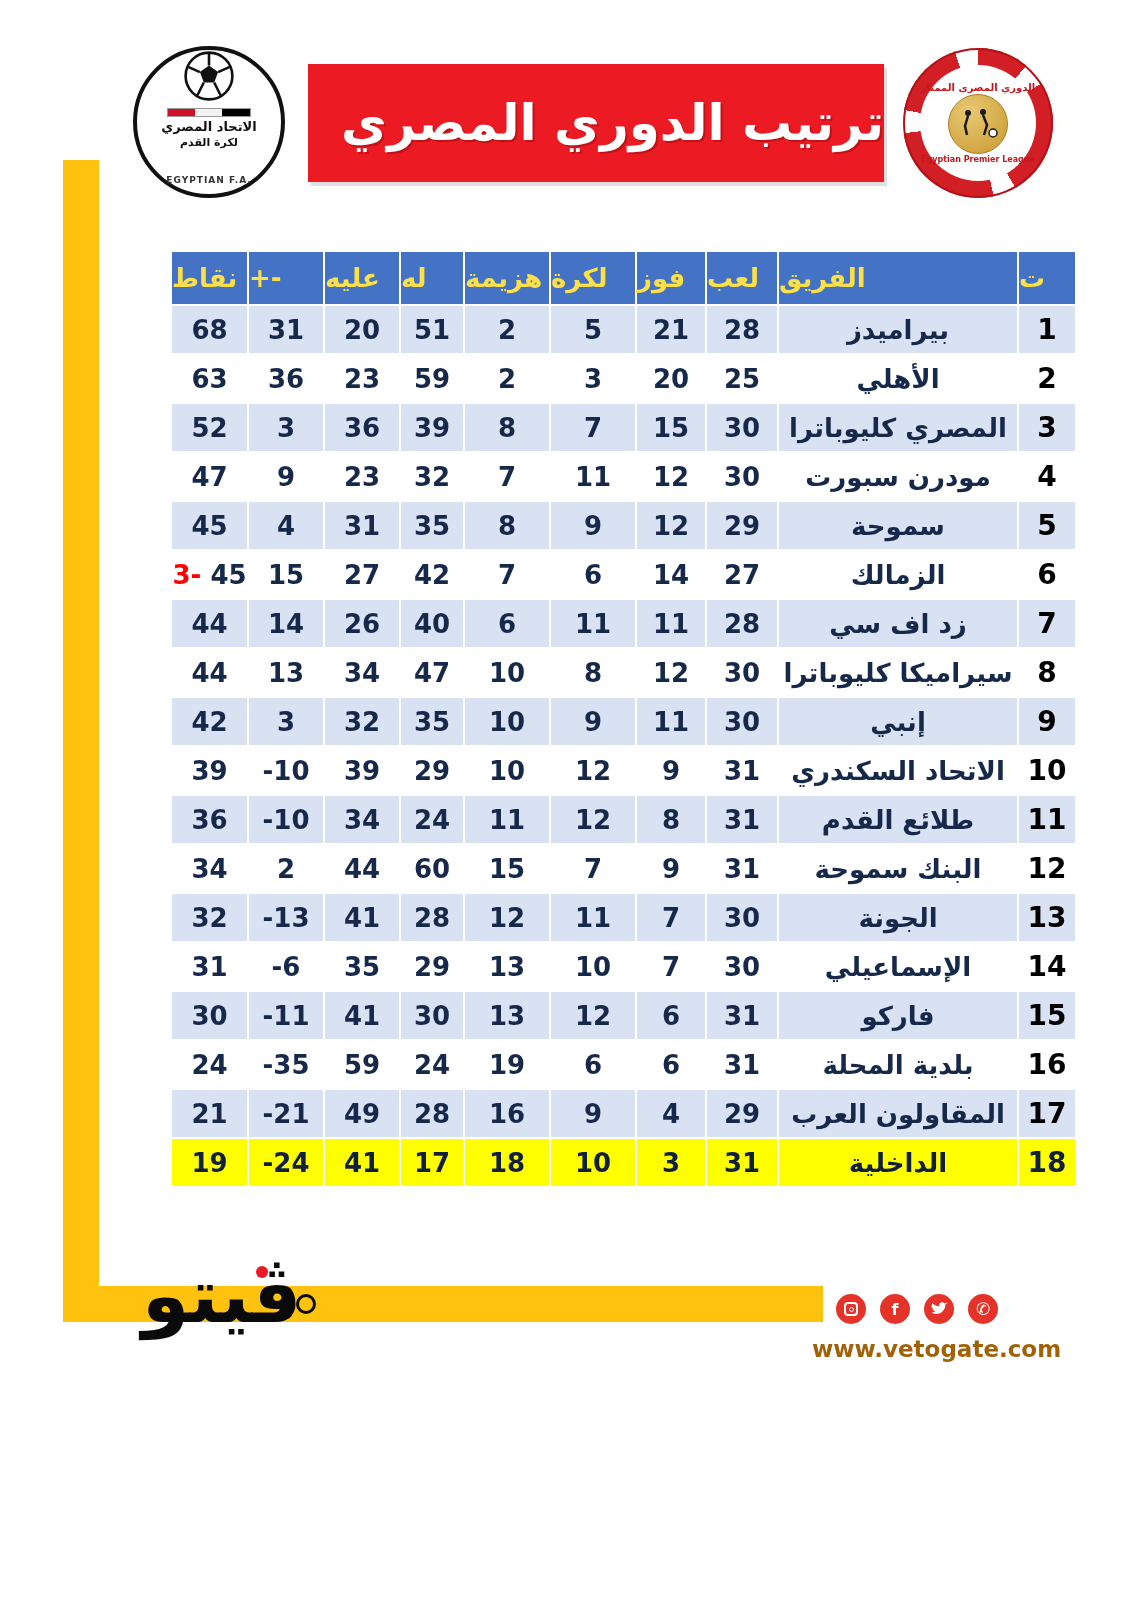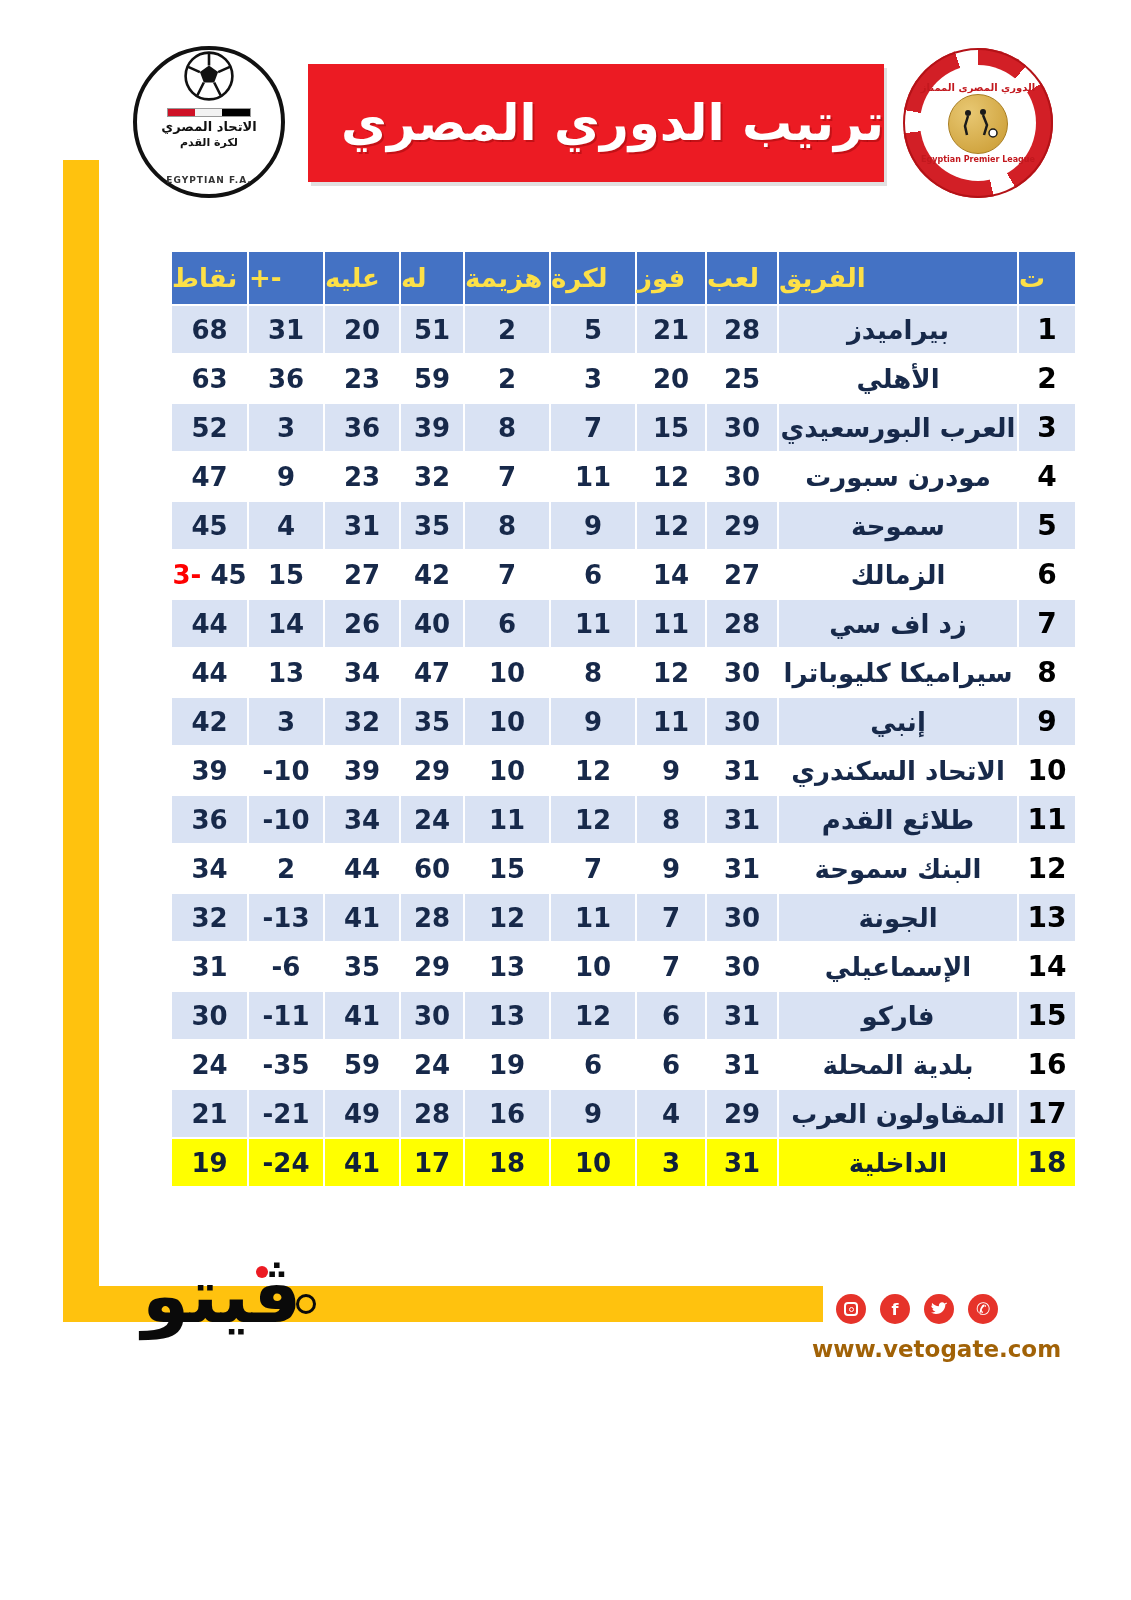--- a/index.html
+++ b/index.html
@@ -161,21 +161,21 @@
       <td class="num">20</td>
       <td class="num">3</td>
       <td class="num">2</td>
       <td class="num">59</td>
       <td class="num">23</td>
       <td class="num">36</td>
       <td class="points">63</td>
     </tr>
         <tr class="even">
       <td class="rank">3</td>
-      <td class="team">العرب البورسعيدي</td>
+      <td class="team">المصري كليوباترا</td>
       <td class="num">30</td>
       <td class="num">15</td>
       <td class="num">7</td>
       <td class="num">8</td>
       <td class="num">39</td>
       <td class="num">36</td>
       <td class="num">3</td>
       <td class="points">52</td>
     </tr>
         <tr class="odd">

